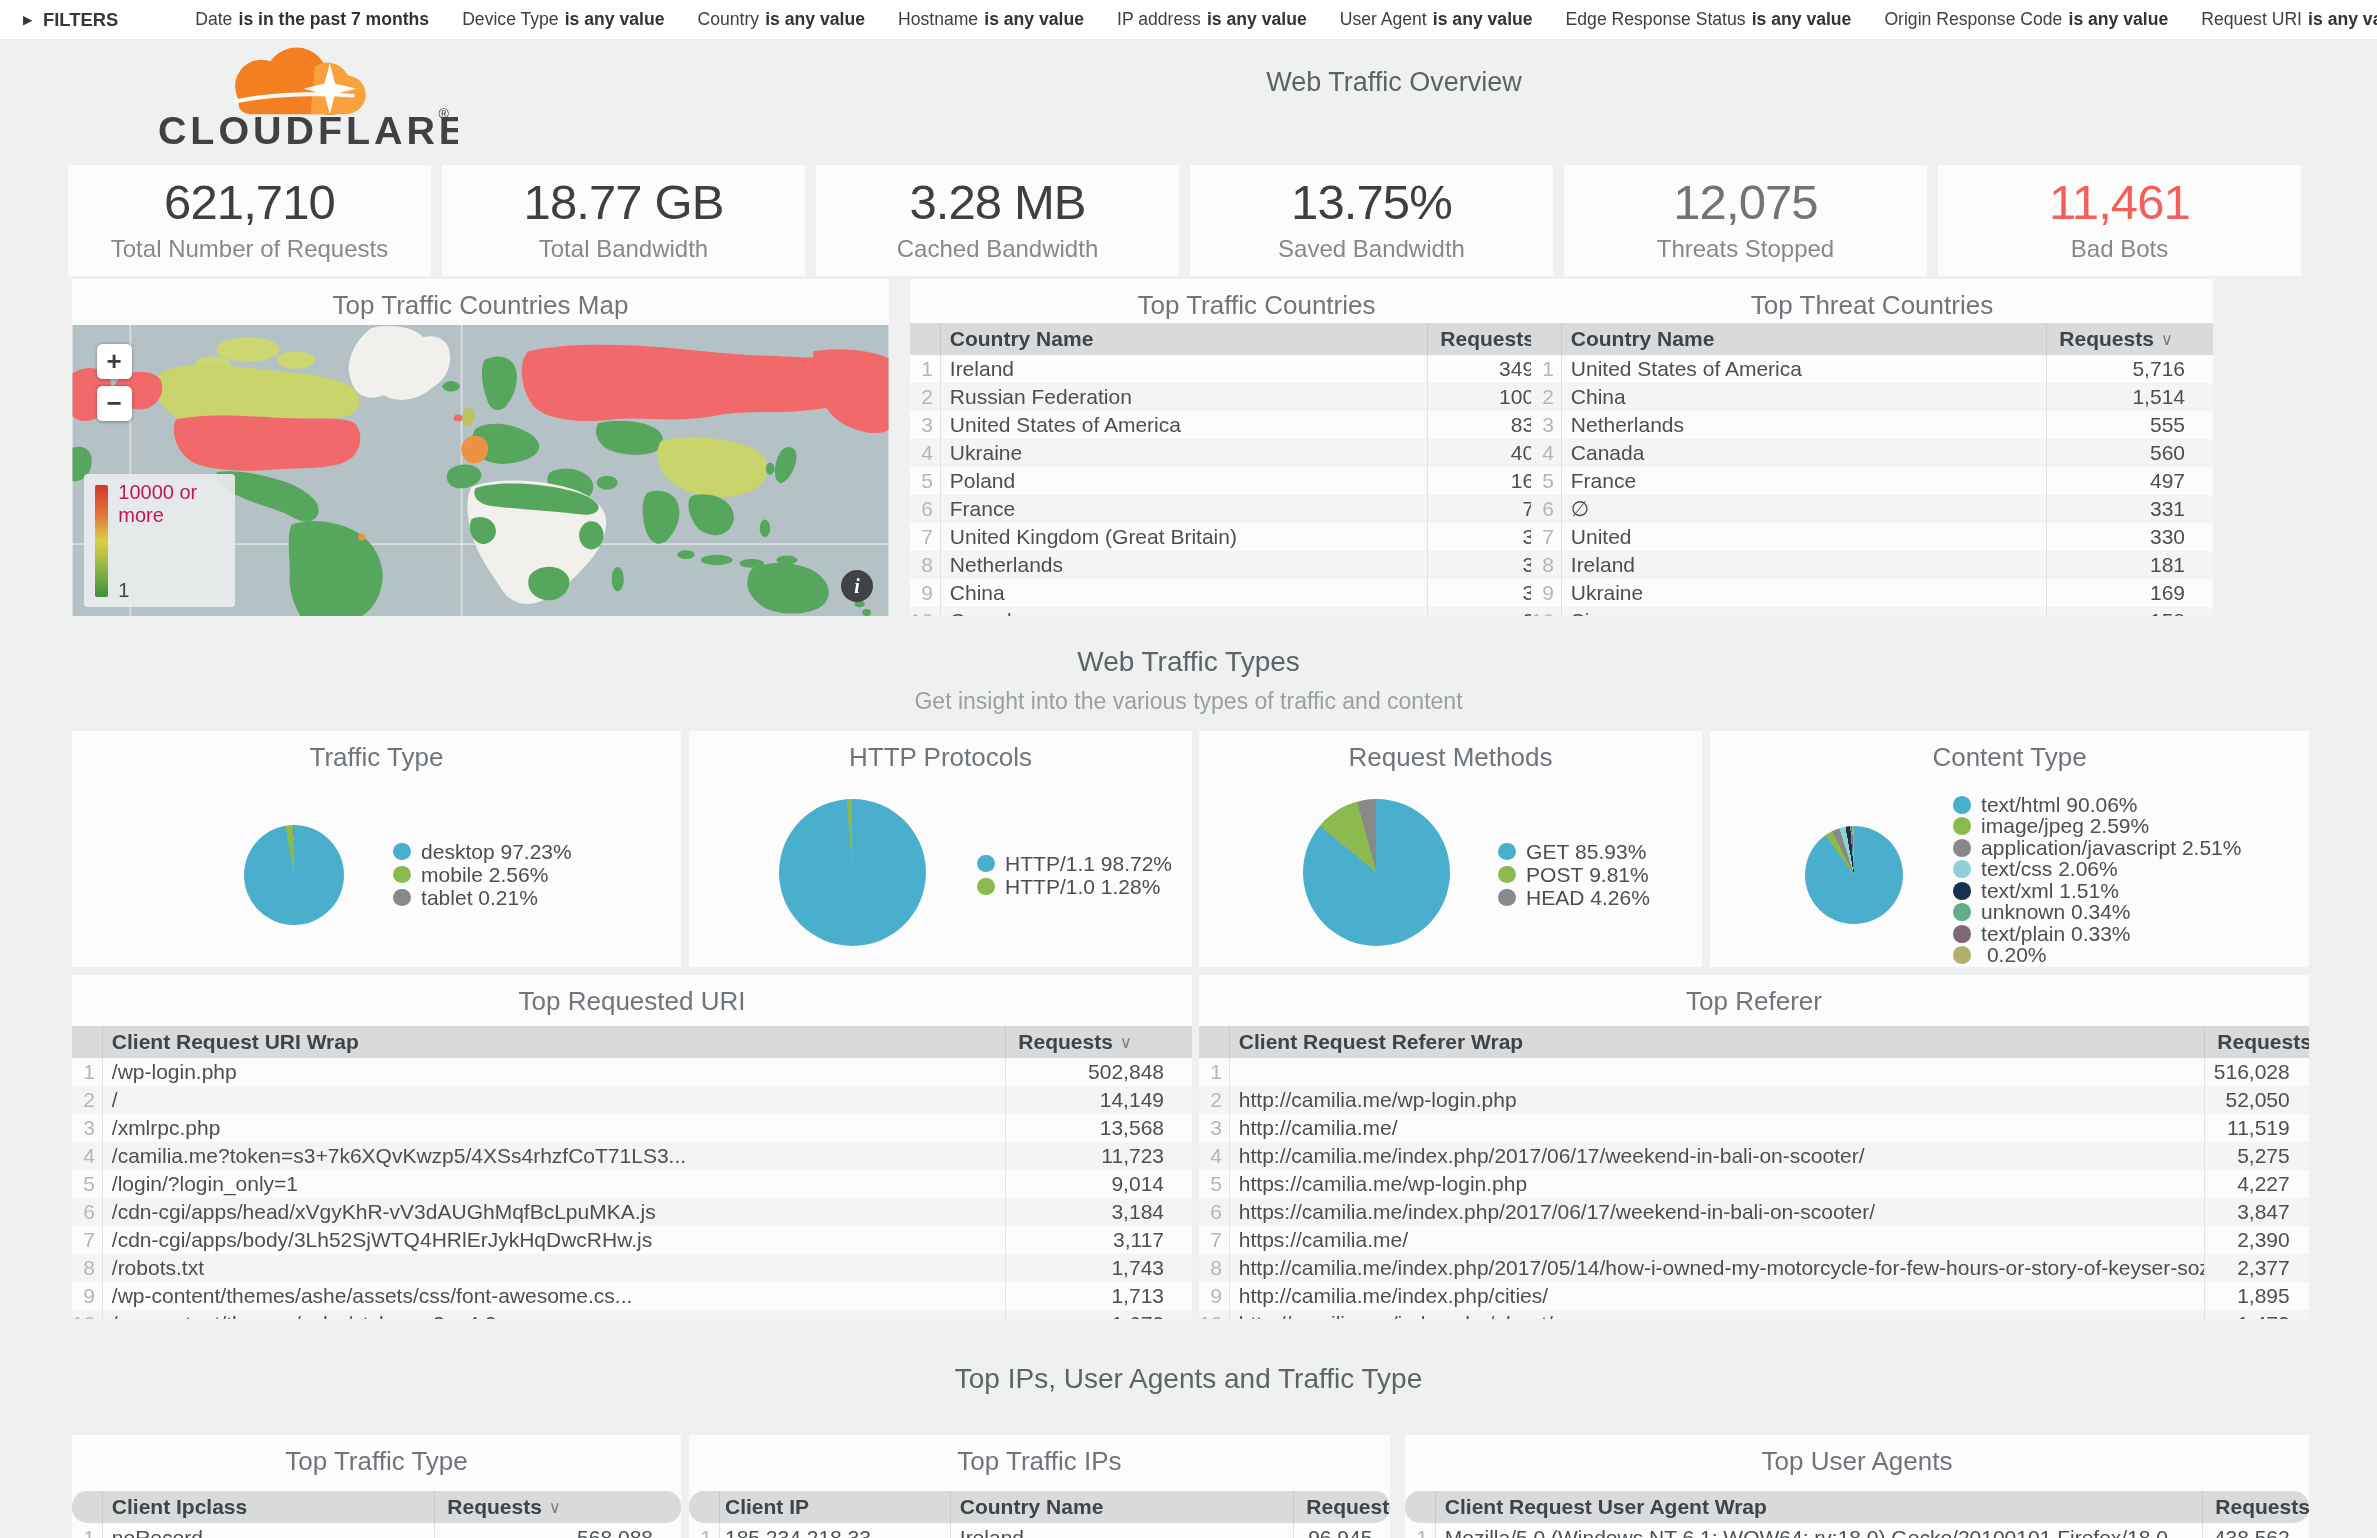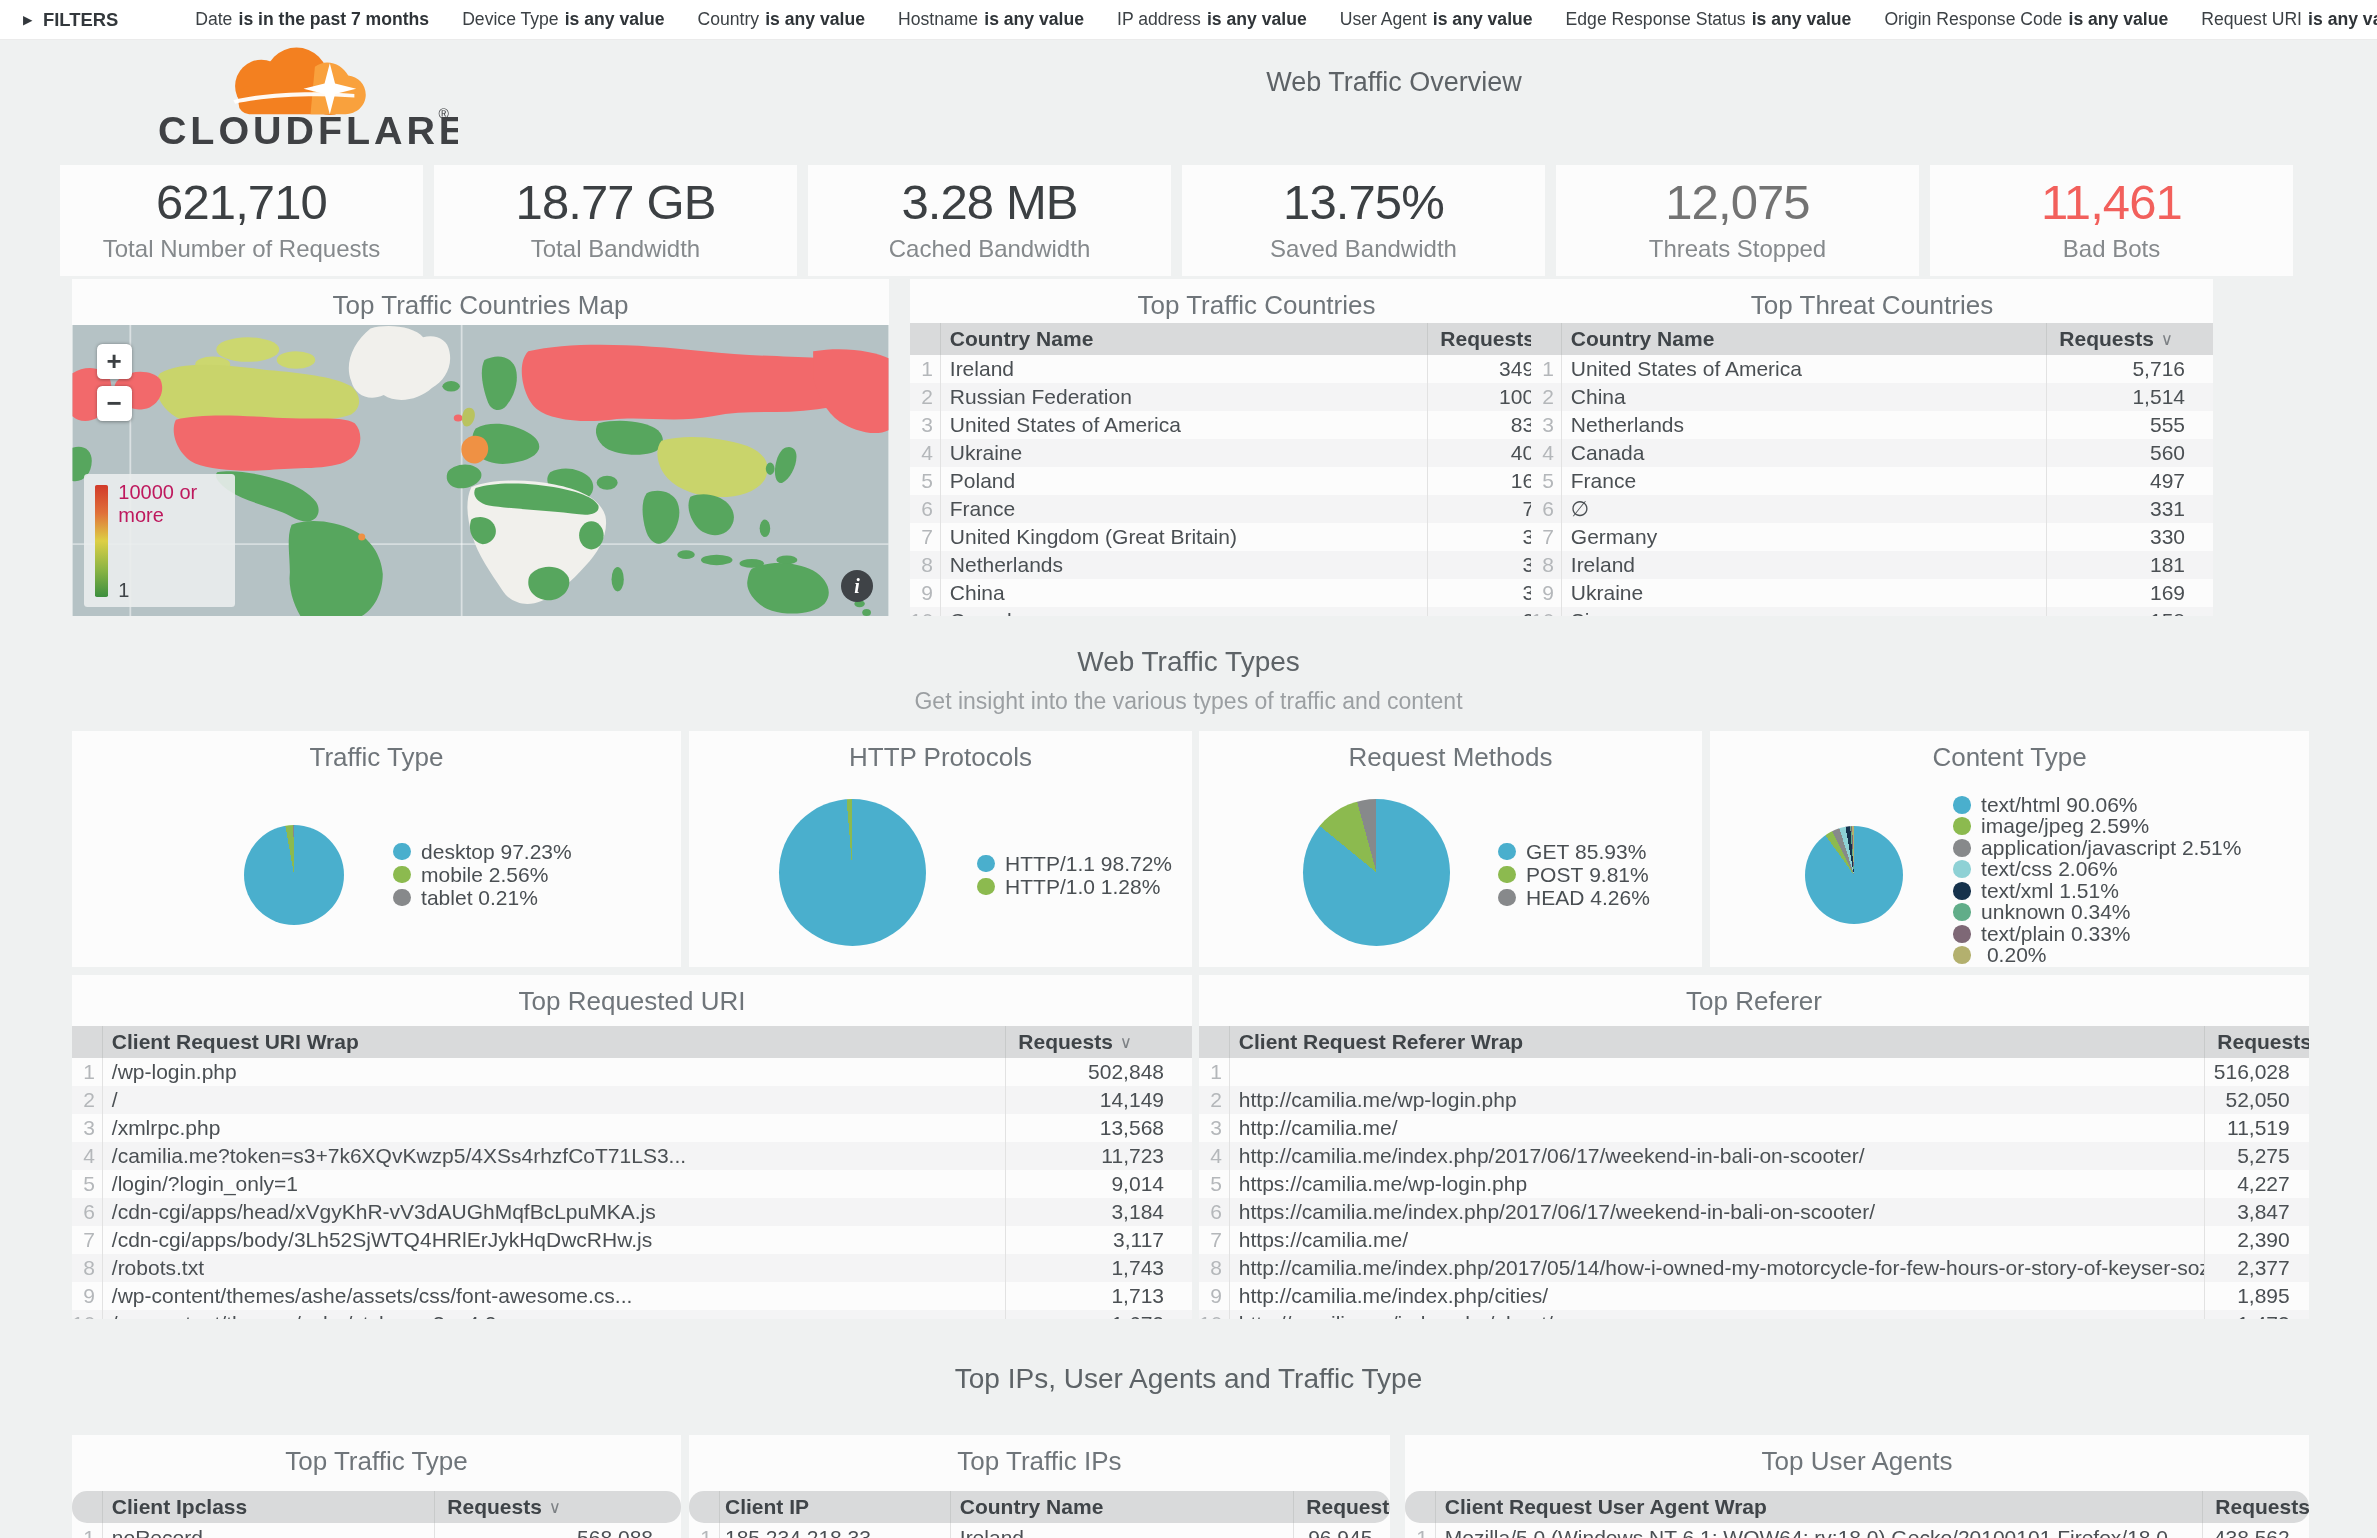--- a/index.html
+++ b/index.html
@@ -16,21 +16,21 @@
   .filteritem{font-size:17.6px;color:#3c4145;margin-right:33px;}
   .f-field{margin-right:6.1px;font-weight:400;}
   .filteritem b{font-weight:bold;color:#2f3438;}
 
   
   .logo{position:absolute;left:156px;top:44px;}
   .page-title{position:absolute;left:1043px;top:67px;width:702px;text-align:center;
               font-size:27px;color:#5d6266;}
 
   
-  .kpis{position:absolute;left:60px;top:165px;width:2233px;display:flex;gap:11px;}
+  .kpis{position:absolute;left:68px;top:165px;width:2233px;display:flex;gap:11px;}
   .kpi{flex:1;background:#fcfcfc;height:111px;text-align:center;padding-top:10.5px;box-sizing:border-box;}
   .kpi-value{font-size:49px;letter-spacing:-0.9px;line-height:1.1;}
   .kpi-label{font-size:24px;color:#85898c;margin-top:5.3px;}
 
   
   .panel{position:absolute;background:#fcfcfc;}
   .panel-title{position:absolute;left:0;right:0;top:10.5px;text-align:center;font-size:26px;color:#6f757a;}
 
   #p-map{left:72px;top:279px;width:817px;height:337px;}
   #p-countries{left:910px;top:279px;width:693px;height:337px;}
@@ -424,21 +424,21 @@
           </div>
 
           <div class="trow">
             <div class="col-idx">6</div>
             <div class="col-name">∅</div>
             <div class="col-req">331</div>
           </div>
 
           <div class="trow">
             <div class="col-idx">7</div>
-            <div class="col-name">Germany</div>
+            <div class="col-name">United</div>
             <div class="col-req">330</div>
           </div>
 
           <div class="trow">
             <div class="col-idx">8</div>
             <div class="col-name">Ireland</div>
             <div class="col-req">181</div>
           </div>
 
           <div class="trow">

